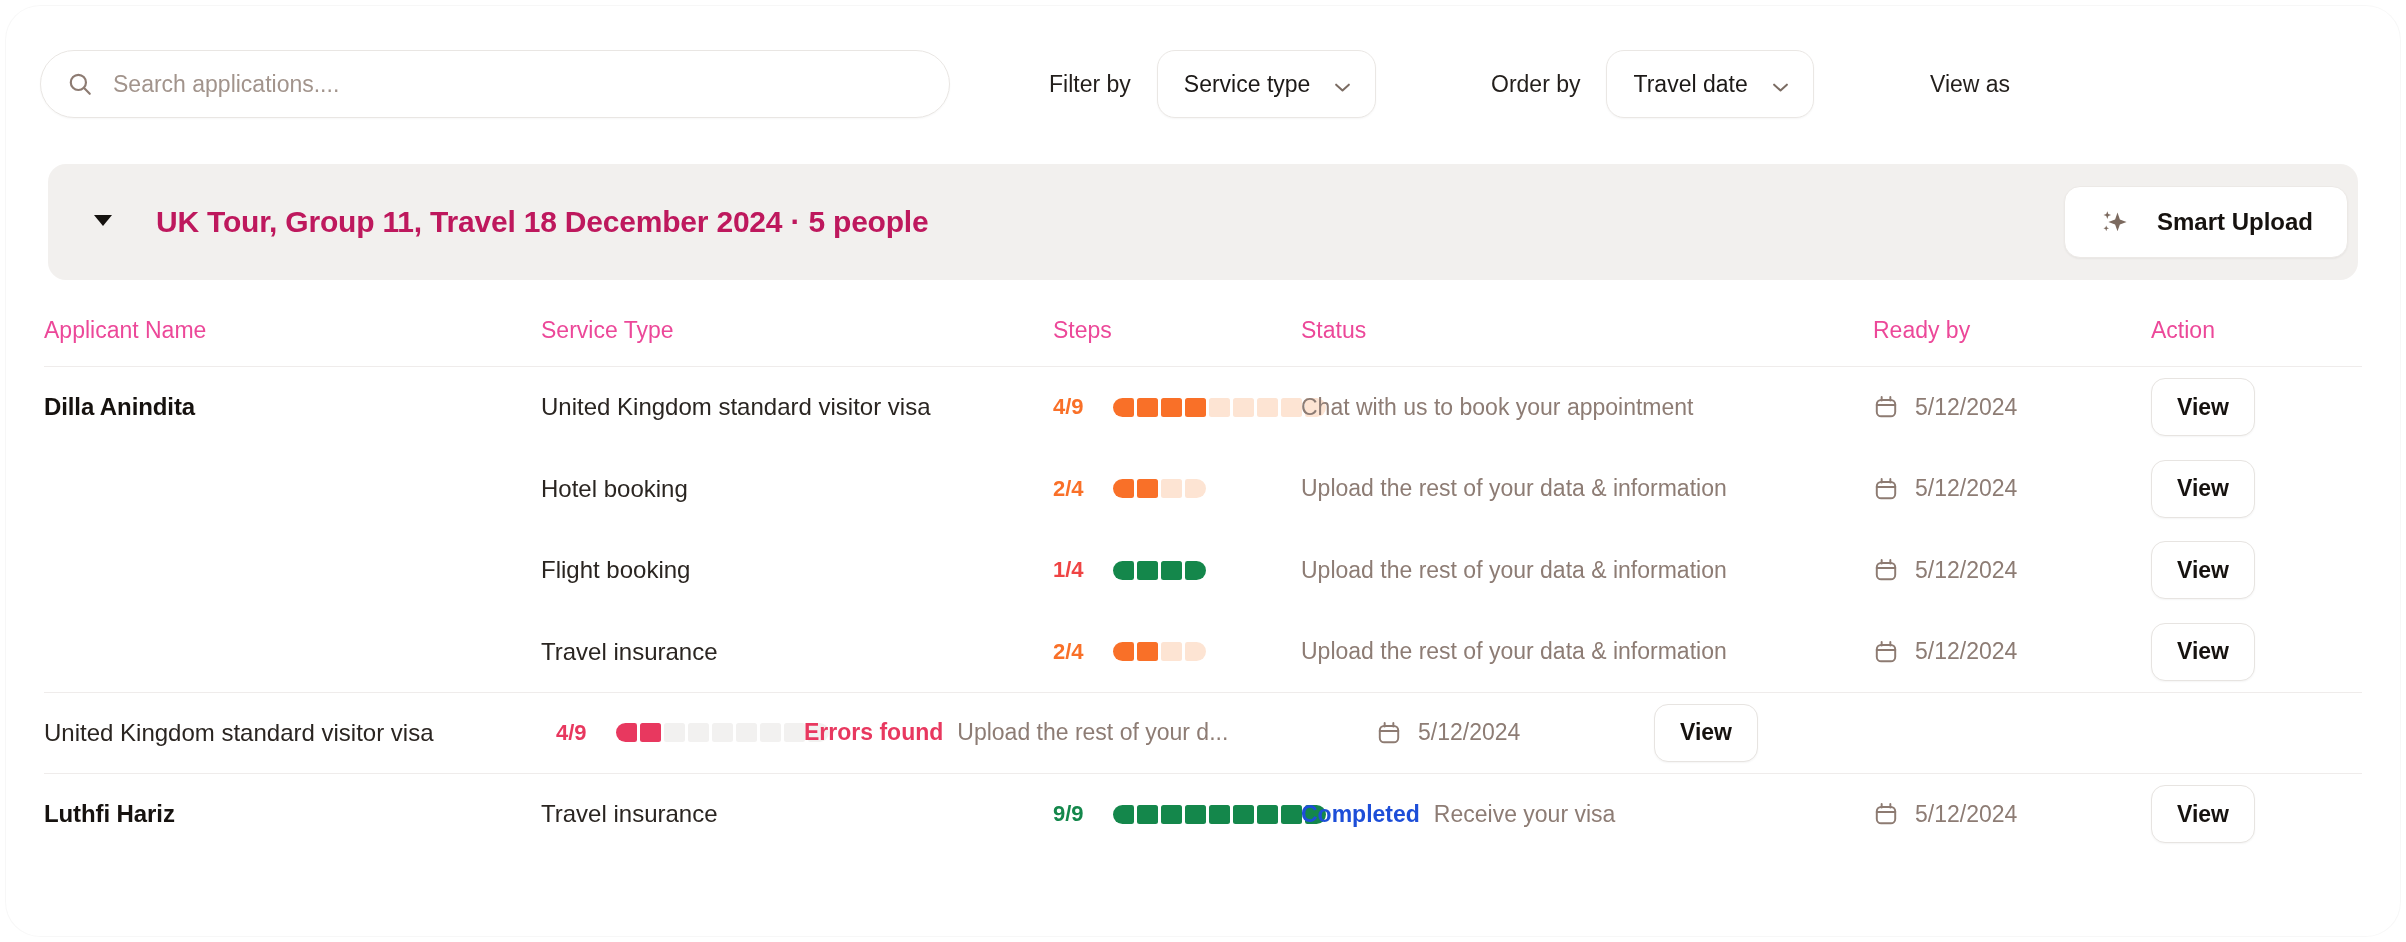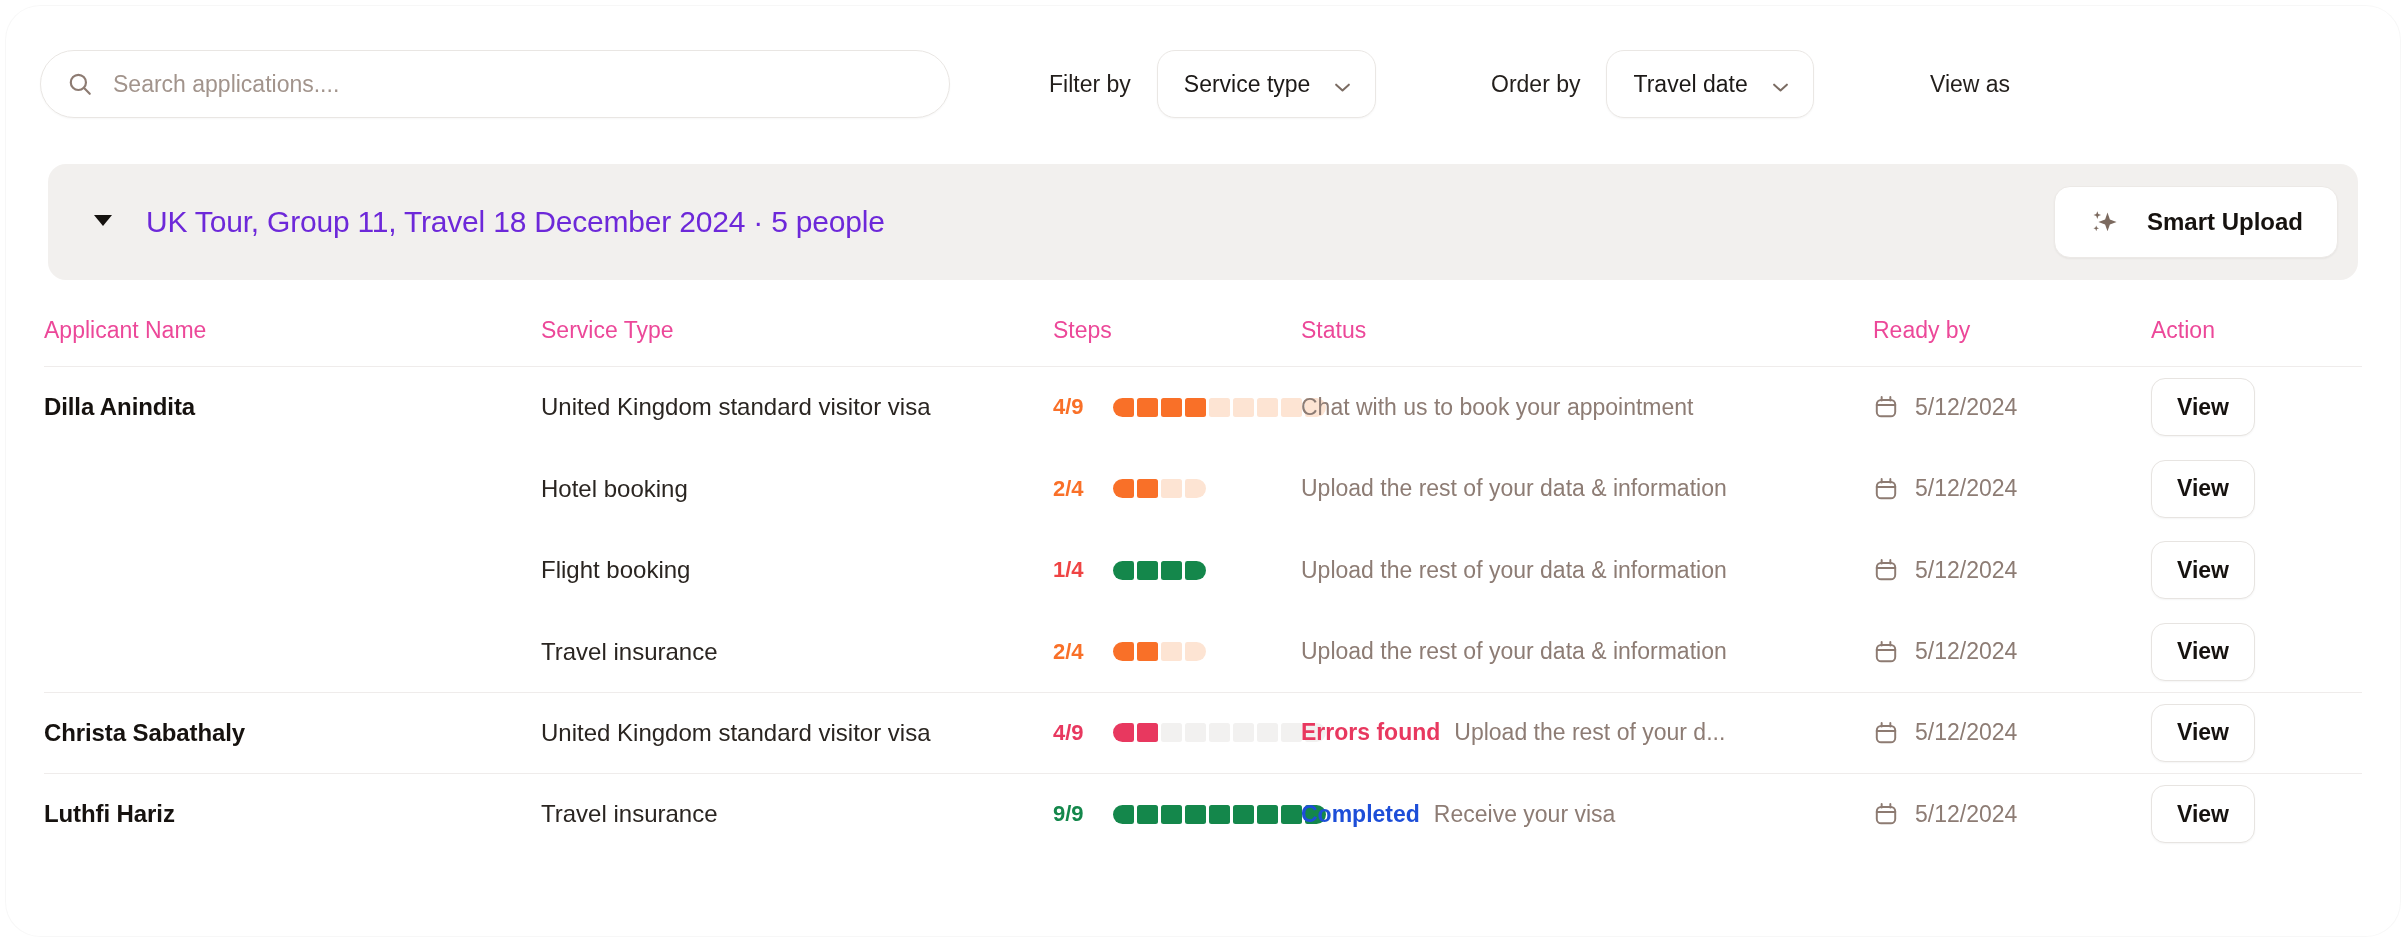--- a/index.html
+++ b/index.html
@@ -133,30 +133,30 @@
     align-items: center;
   }
   .caret-btn {
     margin-left: 40px;
     width: 30px; height: 30px;
     display: flex; align-items: center; justify-content: center;
     cursor: pointer;
   }
   .caret-btn svg { width: 20px; height: 13px; color: #15120f; }
   .group-title {
-    margin-left: 28px;
+    margin-left: 38px;
     font-size: 30px;
-    font-weight: 400;
-    color: #6d28d9;
+    font-weight: 700;
+    color: #be185d;
     letter-spacing: -0.2px;
     white-space: nowrap;
   }
   .smart-upload {
     position: absolute;
-    right: 20px;
+    right: 10px;
     height: 72px;
     background: #fff;
     border: 1.4px solid #ece9e6;
     border-radius: 16px;
     display: flex;
     align-items: center;
     padding: 0 34px;
     gap: 28px;
     cursor: pointer;
     box-shadow: 0 1px 2px rgba(16,12,8,0.05);
@@ -484,23 +484,20 @@
                 </svg></span>
               <span class="ready-date">5/12/2024</span>
             </div>
           </div>
           <div class="cell c-action">
             <button class="view-btn">View</button>
           </div>
         </div>
         <div class="divider"></div>
         <div class="row data-row">
-          <div class="cell c-name">
-            <span class="applicant">Christa Sabathaly</span>
-          </div>
           <div class="cell c-service">
             <span class="service">United Kingdom standard visitor visa</span>
           </div>
           <div class="cell c-steps">
             <div class="steps-wrap">
               <span class="steps-frac" style="color: rgb(232, 56, 95);">4/9</span>
               <div class="bar">
                 <span class="seg-blk" style="background: rgb(232, 56, 95);"></span>
                 <span class="seg-blk" style="background: rgb(232, 56, 95);"></span>
                 <span class="seg-blk" style="background: rgb(242, 241, 240);"></span>

